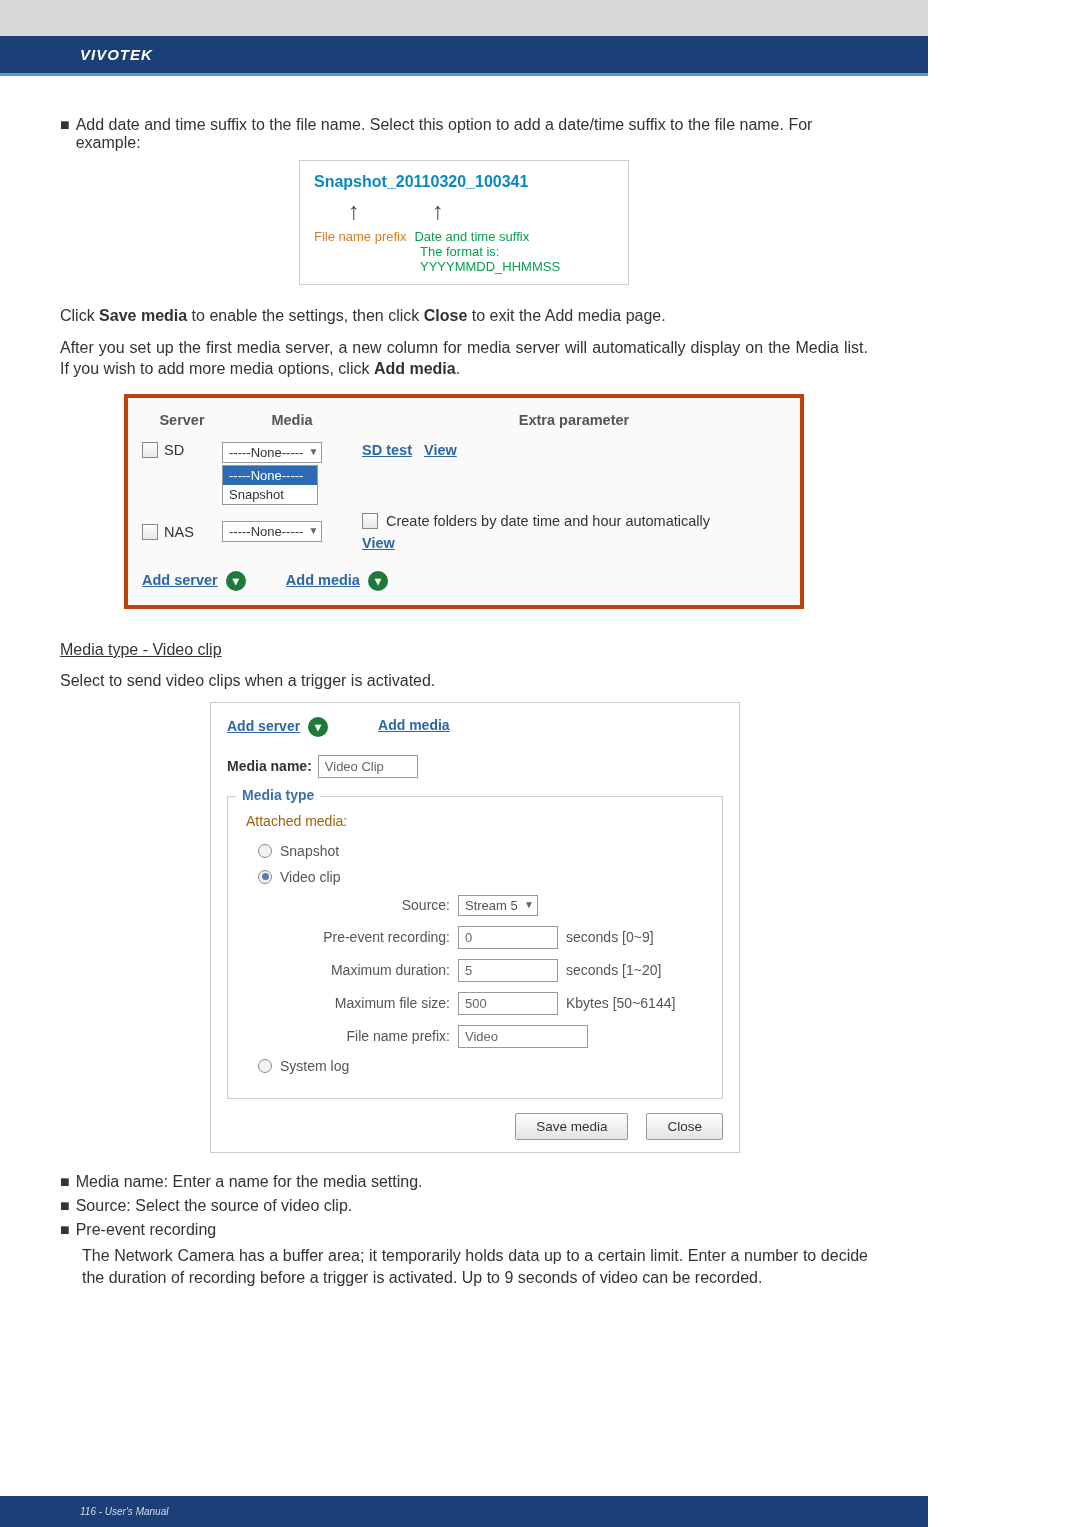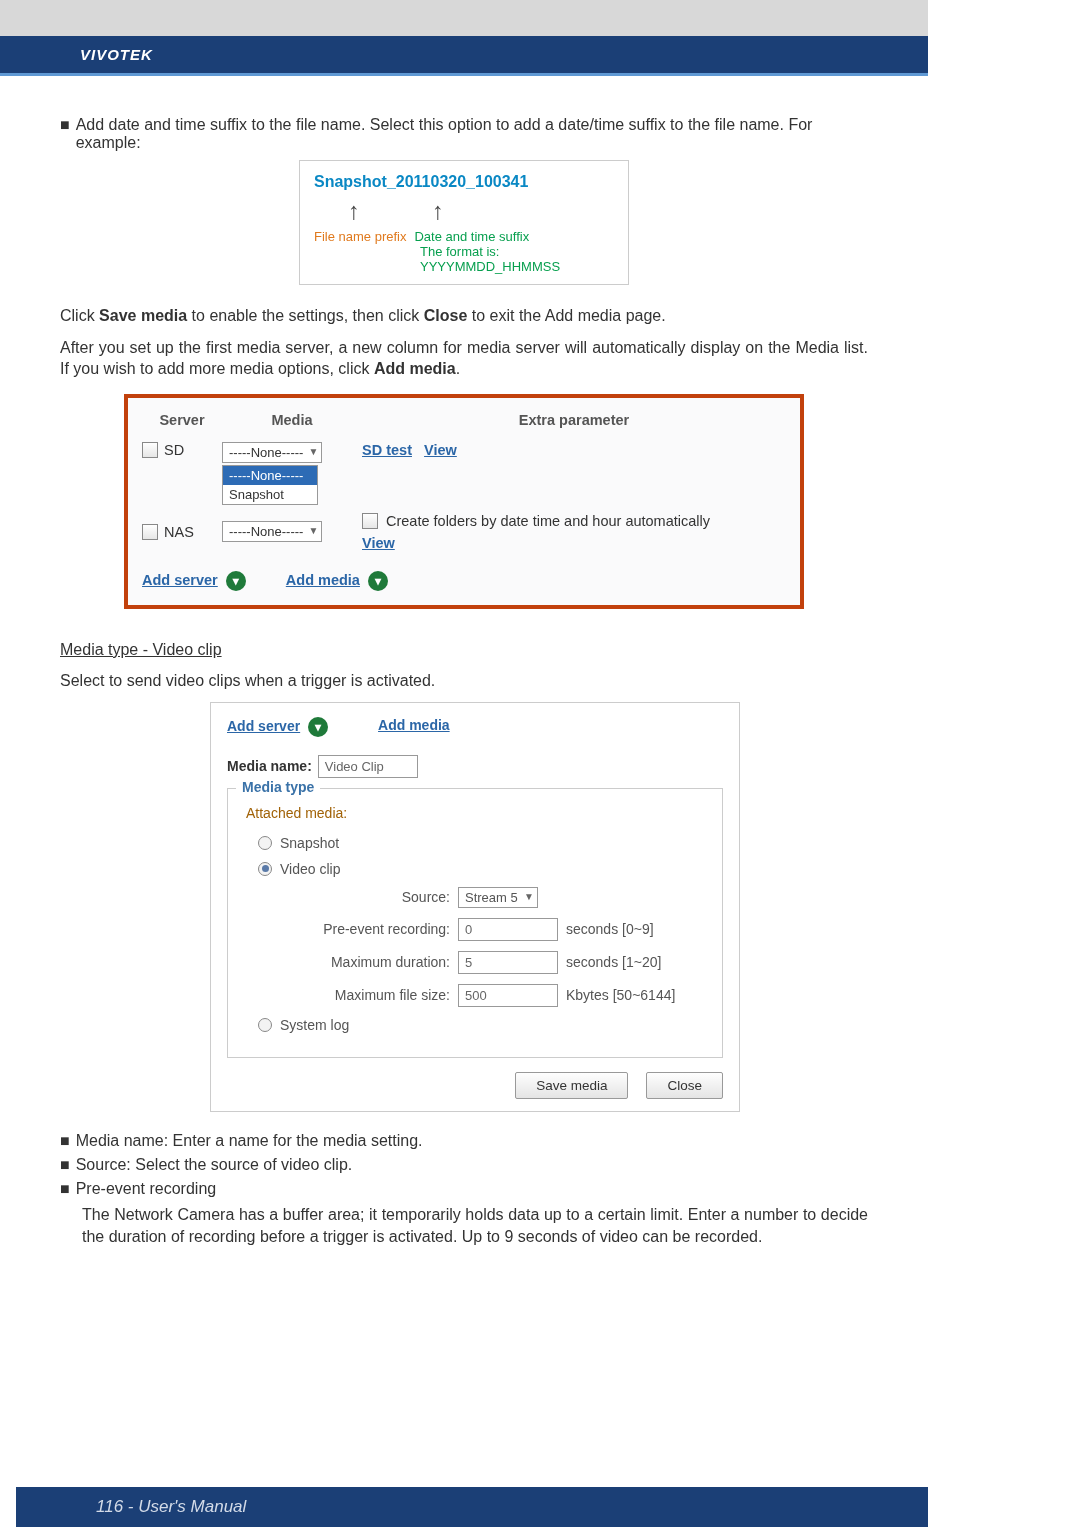--- a/index.html
+++ b/index.html
@@ -32,38 +32,38 @@
   .minidrop::after { content:"▼"; position:absolute; right:3px; top:3px; font-size:10px; color:#666; }
   .drop-open { border:1px solid #999; width: 96px; margin-top: 2px; background:#fff; font-size:13px; }
   .drop-open .opt { padding: 2px 6px; }
   .drop-open .opt.sel { background:#2d6bb5; color:#fff; }
   .link-u { color: #2b66a7; text-decoration: underline; font-weight: bold; }
   .addrow { display:flex; gap:40px; margin-top:16px; align-items:center; }
   .dnarr { display:inline-flex; width:20px; height:20px; border-radius:50%; background:#1f7a3a; color:#fff; align-items:center; justify-content:center; font-size:12px; margin-left:4px; font-weight:bold; }
   .underline-head { text-decoration: underline; }
   .panel2 { width: 530px; margin: 8px 0 20px 150px; border: 1px solid #ccc; padding: 14px 16px 12px 16px; background: #fff; font-size: 14px; }
   .pane-top { display:flex; gap: 50px; margin-bottom: 18px; }
-  .mn-row { display:flex; align-items:center; gap:6px; margin-bottom: 10px; }
+  .mn-row { display:flex; align-items:center; gap:6px; margin-bottom: 18px; }
   .mn-row .lbl { font-weight:bold; color:#333; }
   .txtin { border:1px solid #999; background:#fff; padding:3px 6px; min-width:100px; font-size:13px; color:#666; }
   .fieldset { border:1px solid #ccc; border-top: 1px solid #ccc; padding: 14px 12px 14px 12px; position: relative; }
   .fieldset .legend { position:absolute; top:-10px; left:8px; background:#fff; padding:0 6px; color:#3a72a8; font-weight:bold; }
   .attached-lbl { color:#a16207; margin: 2px 0 14px 6px; }
   .radio-row { display:flex; align-items:center; gap:8px; margin: 10px 0 10px 18px; color:#555; }
   .fake-radio { width:14px; height:14px; border-radius:50%; border:1px solid #888; background:#f3f3f3; display:inline-flex; align-items:center; justify-content:center; }
   .fake-radio.sel::after { content:""; width:7px; height:7px; border-radius:50%; background:#5a7aa8; display:block; }
   .form-line { display:flex; align-items:center; gap:8px; margin: 2px 0 10px 60px; color:#555; font-size:14px; }
   .form-line .fl-lbl { width: 150px; text-align:right; }
   .form-line .tiny { width:40px; }
   .btnrow { display:flex; justify-content:flex-end; gap:18px; margin-top: 14px; }
   .btn { border:1px solid #999; background:linear-gradient(#fefefe,#e4e4e4); padding:5px 20px; font-size:13.5px; border-radius:2px; color:#333; }
   .bottom-list { margin-top: 6px; }
   .bottom-list .bullet-row { margin-bottom: 6px; }
   .bottom-list .desc { text-align: justify; padding-left: 22px; line-height: 1.4; }
-  .footer-strip { position:absolute; bottom:0; left:16px; right:0; background:#1b3f76; color:#d3dbe8; font-style:italic; font-size:17px; padding: 10px 20px 10px 80px; }
+  .footer-strip { position:absolute; bottom:0; left:0; right:0; background:#1b3f76; color:#d3dbe8; font-style:italic; font-size:10px; padding: 10px 20px 10px 80px; }
 </style>
 </head>
 <body>
 
 <div class="page">
   <div class="top-bar"></div>
   <div class="header-strip">
     <span>VIVOTEK</span>
   </div>
 
@@ -193,20 +193,24 @@
         <div class="form-line">
           <span class="fl-lbl">Maximum duration:</span>
           <span class="txtin tiny"><span>5</span></span>
           <span>seconds [1~20]</span>
         </div>
         <div class="form-line">
           <span class="fl-lbl">Maximum file size:</span>
           <span class="txtin tiny" style="width:50px;"><span>500</span></span>
           <span>Kbytes [50~6144]</span>
         </div>
+        <div class="form-line">
+          <span class="fl-lbl">File name prefix:</span>
+          <span class="txtin" style="min-width:130px;"><span>Video</span></span>
+        </div>
 
         <div class="radio-row">
           <span class="fake-radio"></span>
           <span>System log</span>
         </div>
       </div>
 
       <div class="btnrow">
         <span class="btn">Save media</span>
         <span class="btn">Close</span>

